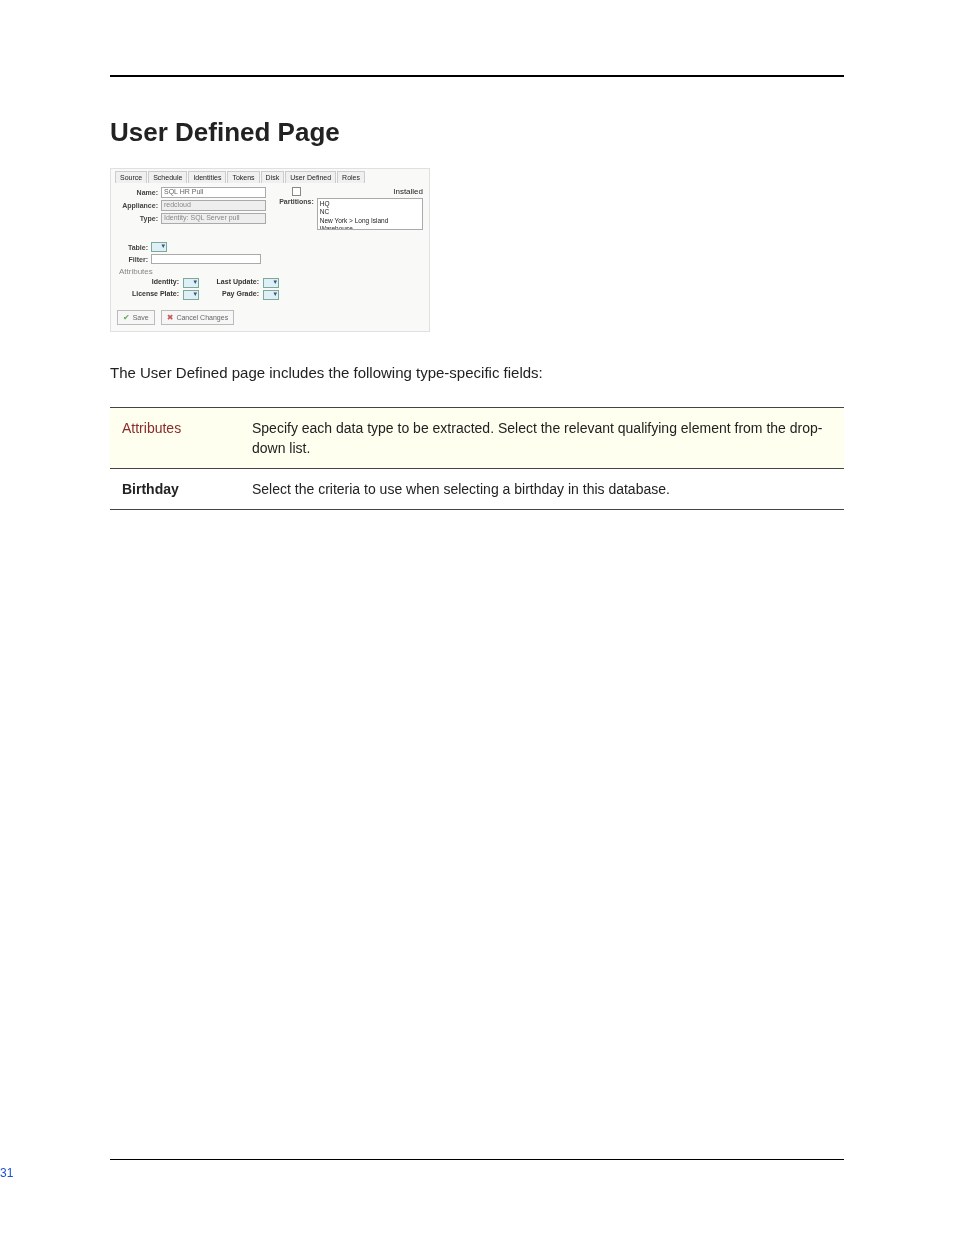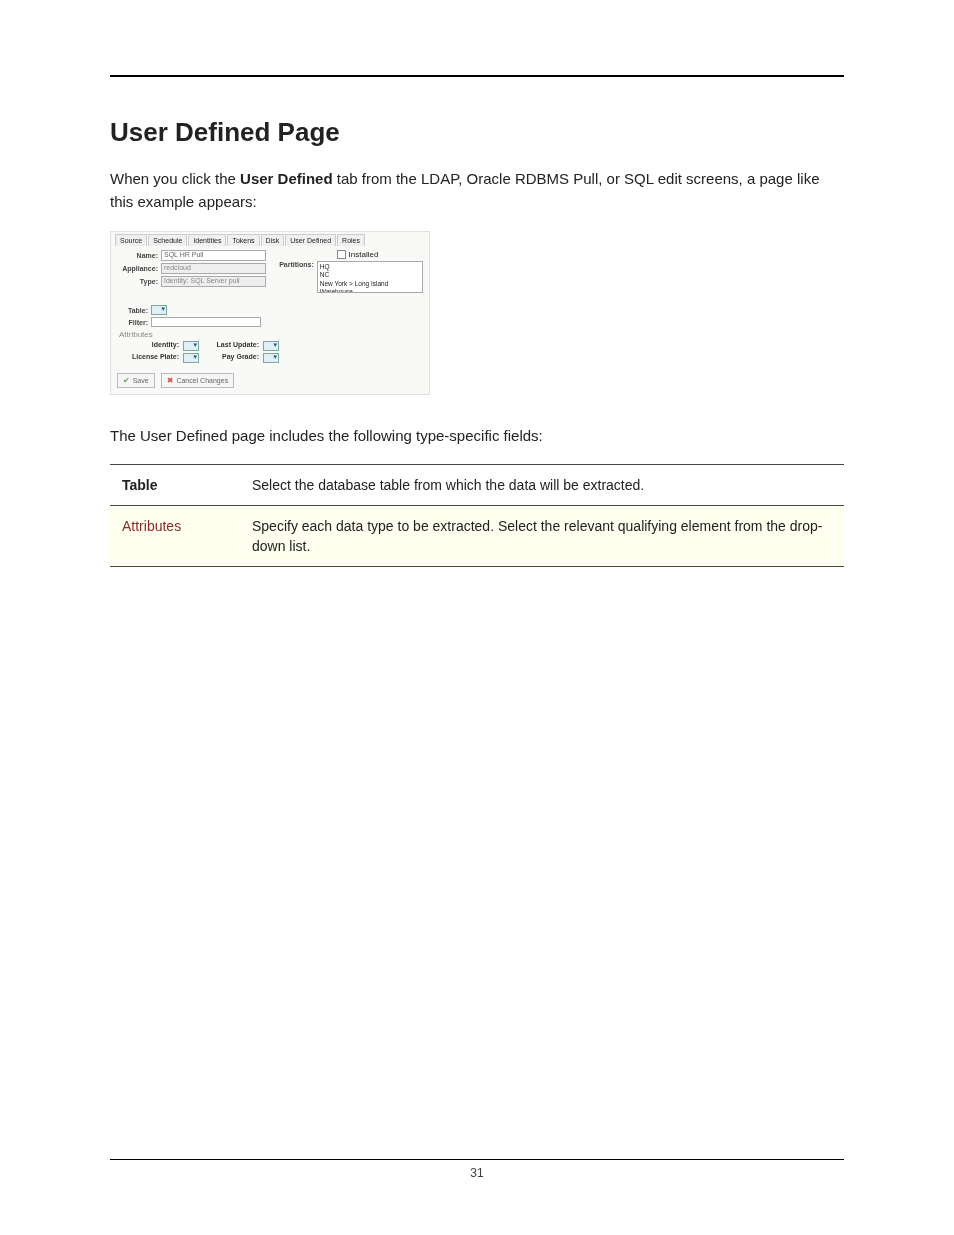--- a/index.html
+++ b/index.html
@@ -157,21 +157,21 @@
     background: #f6f6f6;
     padding: 2px 5px;
     font-size: 7px;
     color: #666;
   }
   .ui-check { color: #5a5; font-size: 8px; }
   .ui-x { color: #c55; font-size: 8px; }
   .after-text {
     font-size: 15px;
     line-height: 1.5;
-    margin-bottom: 16px;
+    margin-bottom: 22px;
   }
   
   table.fields {
     width: 100%;
     border-collapse: collapse;
     font-size: 14px;
   }
   table.fields tr { }
   table.fields td {
     border-top: 1px solid #444;
@@ -193,34 +193,30 @@
     position: absolute;
     bottom: 75px;
     left: 110px;
     right: 110px;
     border-top: 1px solid #000;
   }
   .page-num {
     position: absolute;
     bottom: 55px;
     left: 0; right: 0;
-    text-align: center;
     font-size: 12px;
-    color: #404040;
+    color: #1d4ed8;
   }
 </style>
 </head>
 <body>
 
 <div class="page">
   <div class="top-rule"></div>
   <h1>User Defined Page</h1>
-  <p class="intro">
-    <span>When you click the </span><b>User Defined</b><span> tab from the LDAP, Oracle RDBMS Pull, or SQL edit screens, a page like this example appears:</span>
-  </p>
 
   <div class="ui-shot">
     <div class="ui-tabs">
       <div class="ui-tab">Source</div>
       <div class="ui-tab">Schedule</div>
       <div class="ui-tab">Identities</div>
       <div class="ui-tab">Tokens</div>
       <div class="ui-tab">Disk</div>
       <div class="ui-tab">User Defined</div>
       <div class="ui-tab">Roles</div>
@@ -234,21 +230,21 @@
         <div class="ui-row">
           <div class="ui-lbl">Appliance:</div>
           <div class="ui-inp dis">redcloud</div>
         </div>
         <div class="ui-row">
           <div class="ui-lbl">Type:</div>
           <div class="ui-inp dis">Identity: SQL Server pull</div>
         </div>
       </div>
       <div class="ui-right">
-        <div class="ui-row" style="justify-content:center; padding-left:18px;">
+        <div class="ui-row" style="justify-content:space-between; padding-left:18px;">
           <span style="width:9px;height:9px;border:1px solid #888;background:#fff;margin-right:3px;"></span>
           <span>Installed</span>
         </div>
         <div class="ui-row" style="align-items:flex-start;">
           <div class="ui-lbl" style="width:44px;">Partitions:</div>
           <div class="ui-listbox">
             <div>HQ</div>
             <div>NC</div>
             <div>New York &gt; Long Island Warehouse</div>
           </div>
@@ -287,26 +283,26 @@
         <span class="ui-x">✖</span>
         <span>Cancel Changes</span>
       </div>
     </div>
   </div>
 
   <p class="after-text">The User Defined page includes the following type-specific fields:</p>
 
   <table class="fields">
     <tbody id="fields-body">
-        <tr>
-          <td>Table</td>
-          <td>Select the database table from which the data will be extracted.</td>
-        </tr>
         <tr class="highlight">
           <td>Attributes</td>
           <td>Specify each data type to be extracted. Select the relevant qualifying element from the drop-down list.</td>
         </tr>
+        <tr>
+          <td>Birthday</td>
+          <td>Select the criteria to use when selecting a birthday in this database.</td>
+        </tr>
       </tbody>
   </table>
 </div>
 
 <div class="footer-rule"></div>
 <div class="page-num">31</div>
 
 </body></html>

